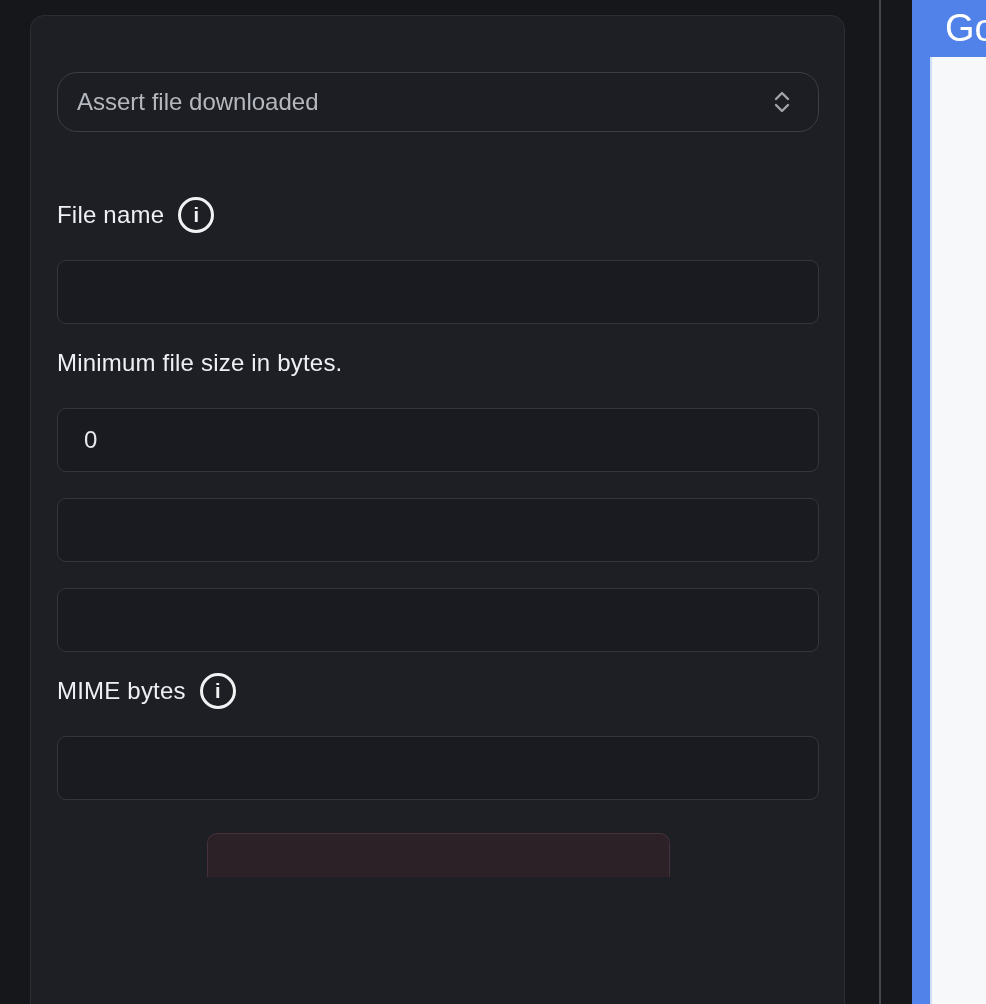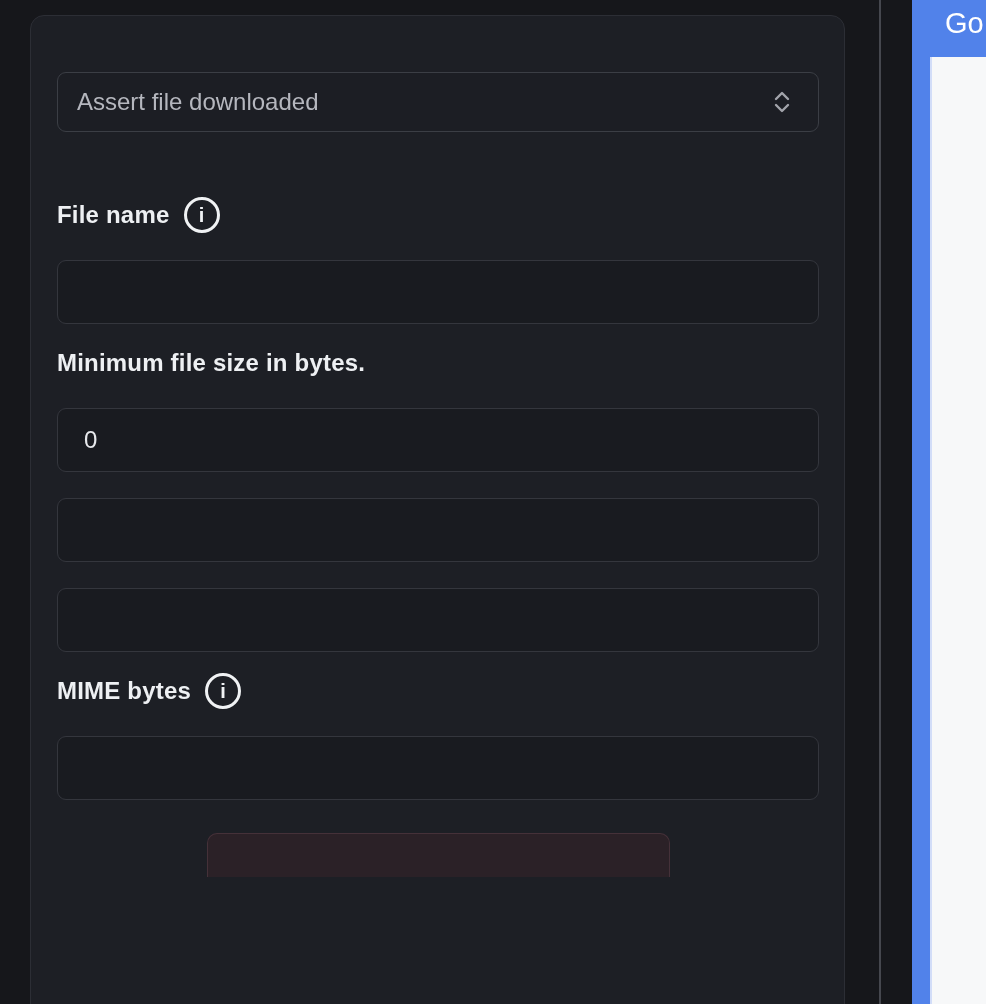--- a/index.html
+++ b/index.html
@@ -14,34 +14,34 @@
   .card{
     position:absolute;left:30px;top:15px;width:815px;height:1085px;
     box-sizing:border-box;
     background:#1d1f25;
     border:1px solid #2c2e35;
     border-radius:14px;
     padding:56px 25px 0 26px;
   }
   .select-box{
     position:relative;height:60px;box-sizing:border-box;
-    border:1px solid #3b3e45;border-radius:9px;
+    border:1px solid #3b3e45;border-radius:20px;
     background:#1c1e24;
     display:flex;align-items:center;
     padding:0 60px 0 19px;
     color:#b5b7be;font-size:24px;
     cursor:pointer;
   }
   .chevron{
     position:absolute;right:22px;top:50%;transform:translateY(-50%);
     width:28px;height:28px;
   }
   .label-row{display:flex;align-items:center;height:38px;margin-top:20px;gap:14px;}
   .label-row.first{margin-top:64px;}
-  .field-label{color:#eef0f3;font-size:24px;font-weight:700;letter-spacing:.2px;}
+  .field-label{color:#eef0f3;font-size:24px;font-weight:400;letter-spacing:.2px;}
   .info-icon{
     width:30px;height:30px;flex:0 0 auto;
     border:3px solid #f0f2f4;border-radius:50%;
     color:#f0f2f4;
     display:inline-flex;align-items:center;justify-content:center;
     font-size:20px;font-weight:700;line-height:1;
     cursor:pointer;
   }
   .text-input{
     display:block;width:100%;box-sizing:border-box;height:64px;margin-top:26px;
@@ -63,21 +63,21 @@
     background:#45474e;cursor:col-resize;
   }
   .blue-strip{
     position:absolute;left:912px;top:0;width:18px;height:100%;
     background:#5182ea;
   }
   .right-panel{position:absolute;left:930px;top:0;width:56px;height:100%;}
   .right-header{
     height:57px;box-sizing:border-box;
     background:#5182ea;color:#ffffff;
-    font-size:29px;line-height:1.1;
+    font-size:38px;line-height:1.1;
     padding:8px 0 0 15px;
     overflow:hidden;white-space:nowrap;
     cursor:pointer;
   }
   .right-body{
     position:absolute;left:0;top:57px;right:0;bottom:0;
     background:#f7f8f9;
     border-left:2px solid #d2ddf8;box-sizing:border-box;
   }
 </style>

